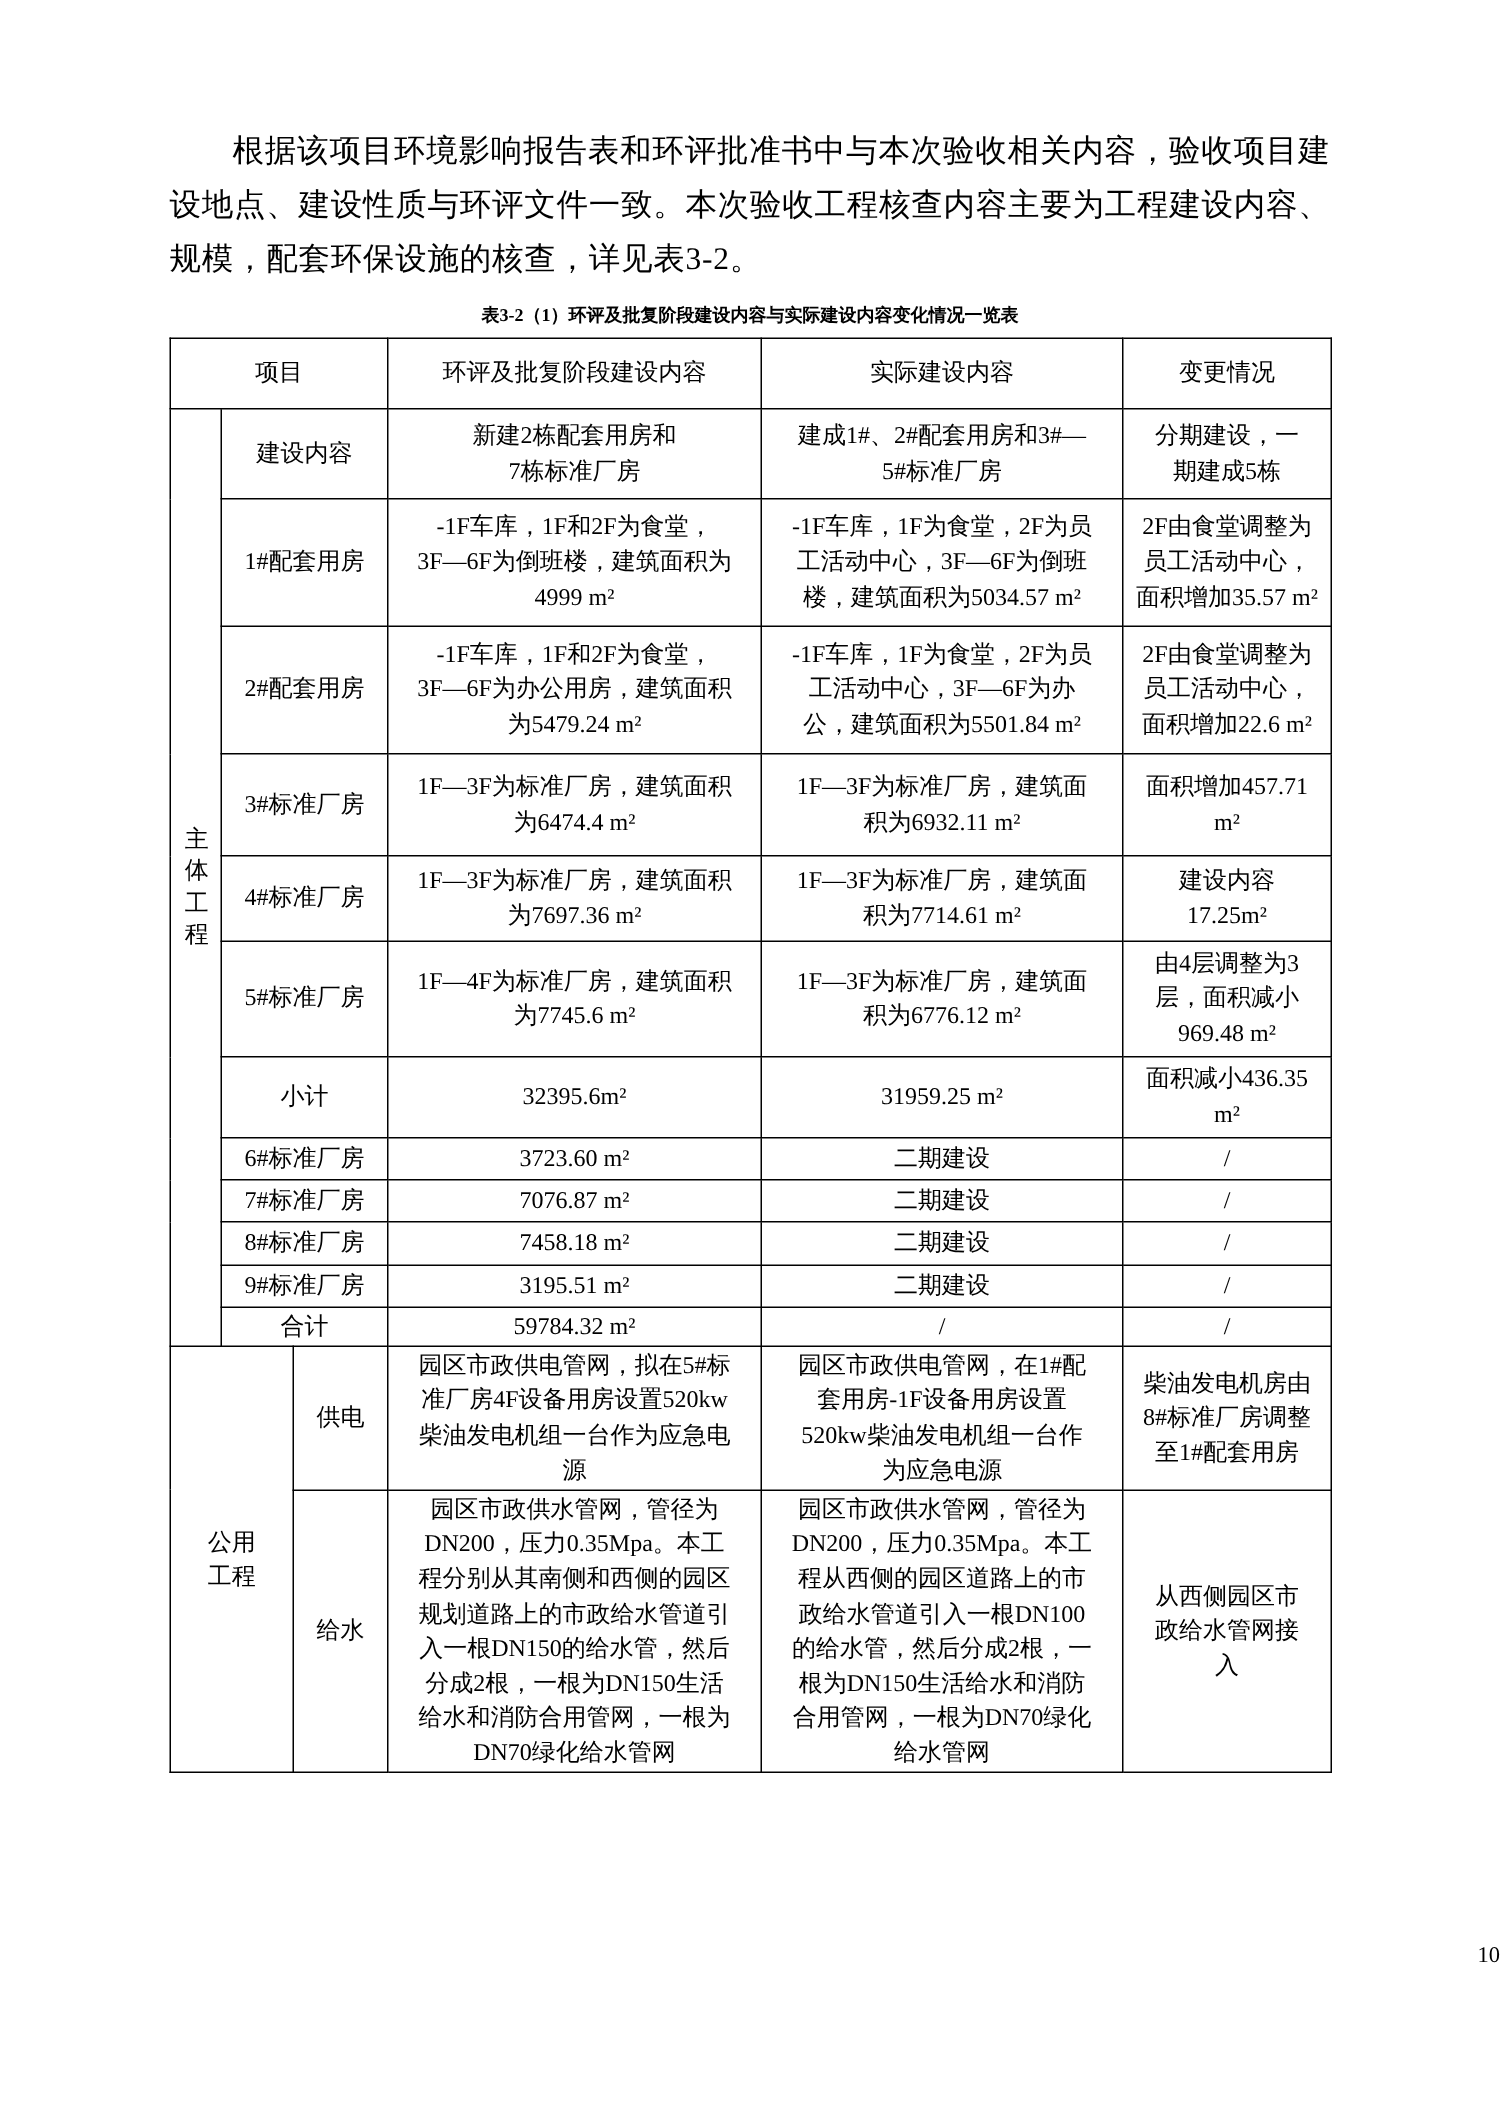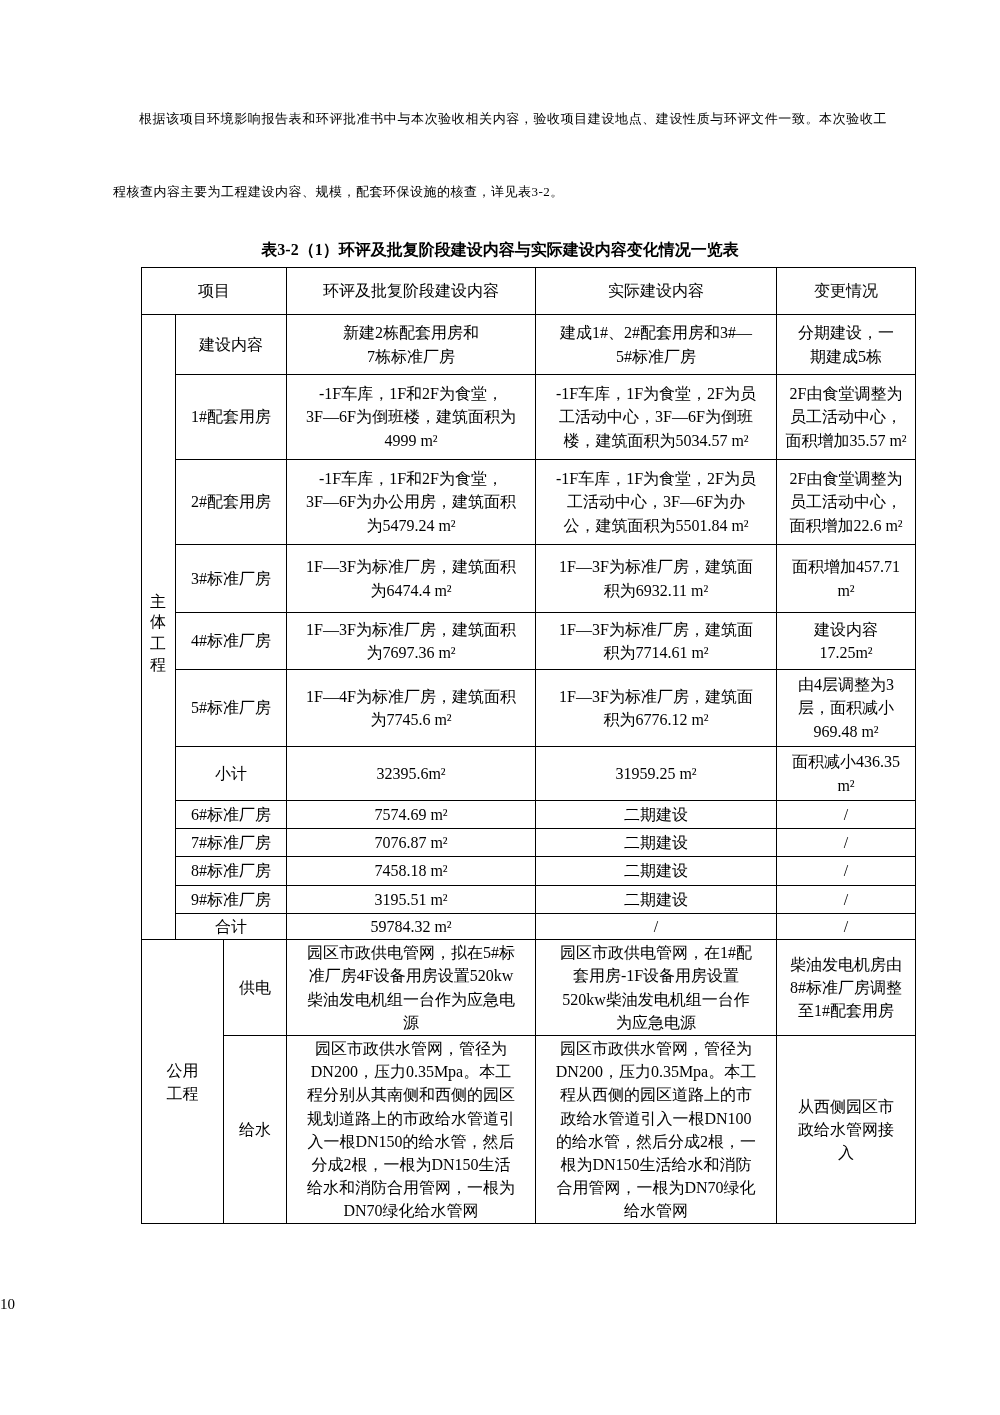--- a/index.html
+++ b/index.html
@@ -5,39 +5,38 @@
   html,body { margin:0; padding:0; background:#ffffff; }
   body {
     width:1000px; height:1415px;
     font-family:"Liberation Serif","DejaVu Serif",serif;
     color:#000;
   }
   .page { position:relative; width:1000px; height:1415px; overflow:hidden; }
   .content { position:absolute; left:113px; top:0; width:774px; }
   .intro {
     margin-top:82px;
-    font-size:13px;
-    line-height:73px;
+    font-size:21px;
+    line-height:36px;
     text-indent:2em;
     text-align:justify;
     letter-spacing:0.5px;
   }
   .table-title {
     margin-top:12px;
     text-align:center;
     font-weight:bold;
-    font-size:16px;
+    font-size:12px;
     white-space:nowrap;
   }
   table.main-table {
     border-collapse:collapse;
     table-layout:fixed;
     width:774px;
     margin-top:6px;
-    margin-left:28px;
   }
   table.main-table td {
     border:1px solid #000;
     text-align:center;
     vertical-align:middle;
     font-size:16px;
     line-height:1.45;
     padding:1px 3px;
     white-space:pre-line;
     overflow:hidden;
@@ -46,21 +45,21 @@
   .v-label {
     display:inline-block;
     writing-mode:vertical-rl;
     text-orientation:upright;
     letter-spacing:1.4em;
     font-size:16px;
   }
   .pagenum {
     position:absolute;
     top:1296px; left:0; width:1000px;
-    text-align:left;
+    text-align:right;
     font-size:15px;
   }
 </style>
 </head>
 <body>
 
 <div class="page">
   <div class="content">
 
     <div class="intro">根据该项目环境影响报告表和环评批准书中与本次验收相关内容，验收项目建设地点、建设性质与环评文件一致。本次验收工程核查内容主要为工程建设内容、规模，配套环保设施的核查，详见表3-2。</div>
@@ -156,21 +155,21 @@
       <tr style="height:54px">
         <td colspan="2">小计</td>
         <td>32395.6m²</td>
         <td>31959.25 m²</td>
         <td>面积减小436.35
 m²</td>
       </tr>
 
       <tr style="height:28px">
         <td colspan="2">6#标准厂房</td>
-        <td>7574.69 m²</td>
+        <td>3723.60 m²</td>
         <td>二期建设</td>
         <td>/</td>
       </tr>
 
       <tr style="height:28px">
         <td colspan="2">7#标准厂房</td>
         <td>7076.87 m²</td>
         <td>二期建设</td>
         <td>/</td>
       </tr>

